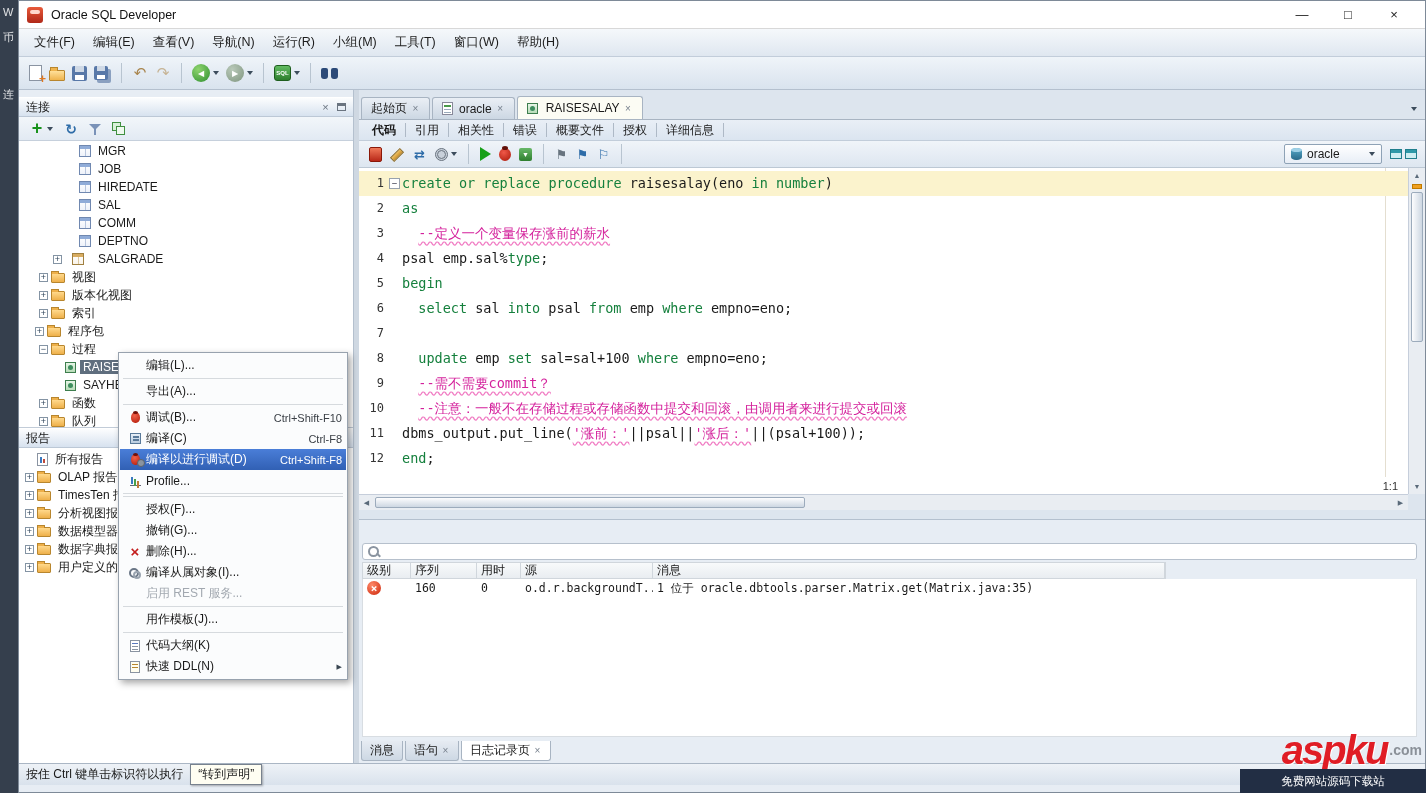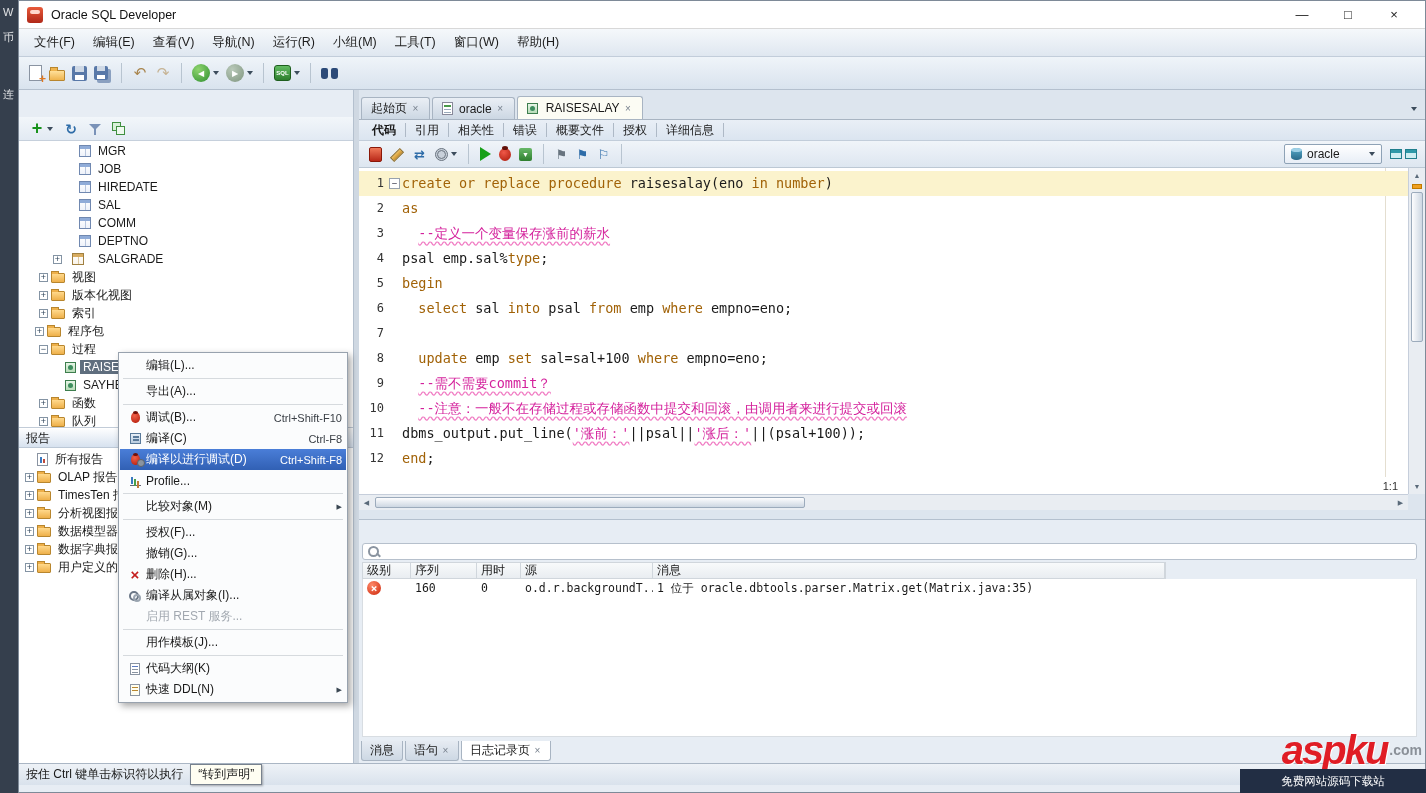--- a/index.html
+++ b/index.html
@@ -170,21 +170,21 @@
 .combo-label{font-size:12px;flex:1}
 .mini-cluster{display:flex;gap:3px;margin-left:8px}
 #code-area{position:absolute;left:0;right:17px;top:78px;height:309px;background:#fff;overflow:hidden;padding-top:3px}
 .margin-guide{position:absolute;left:1026px;top:0;bottom:0;width:1px;background:#e4ded0}
 .code-line{display:flex;height:25px;line-height:25px;font-family:"DejaVu Sans Mono",monospace;font-size:13.5px;position:relative}
 .code-line.current{background:#fbf3cd}
 .lnum{width:28px;text-align:right;color:#333;font-size:12px;flex:none;padding-right:3px}
 .fold{width:15px;flex:none;position:relative}
 .fold.on:before{content:"−";position:absolute;left:2px;top:7px;width:9px;height:9px;border:1px solid #98a2ae;background:#fff;font-size:9px;line-height:8px;text-align:center;color:#445}
 .ctext{white-space:pre}
-.tk-kw{color:#a16207}
+.tk-kw{color:#15803d}
 .tk-pl{color:#1a1a1a}
 .tk-com,.tk-str{color:#d4219c;text-decoration-line:underline;text-decoration-style:wavy;text-decoration-color:#f07ac2;text-underline-offset:3px}
 #zoom-row{position:absolute;left:0;right:17px;top:387px;height:17px;background:#fff;display:flex;align-items:center;justify-content:flex-end;padding-right:10px;font-size:11px;color:#333}
 .vscroll{position:absolute;right:0;top:78px;width:17px;height:326px;background:#e9edf2;border-left:1px solid #c6cedb}
 .varr{position:absolute;left:0;right:0;height:15px;display:flex;align-items:center;justify-content:center;font-size:7px;color:#5a6a7a}
 .varr.up{top:0}.varr.down{bottom:0}
 .varr.up:before{content:"▲"}.varr.down:before{content:"▼"}
 .vmark{position:absolute;left:3px;right:3px;top:16px;height:5px;background:#f0a020;border:1px solid #c07a00}
 .vthumb{position:absolute;left:2px;right:2px;top:24px;height:150px;background:linear-gradient(90deg,#fdfdfe,#cdd7e2);border:1px solid #9cabbc;border-radius:2px}
 .hscroll{position:absolute;left:0;right:17px;top:404px;height:16px;background:#e9edf2;border-top:1px solid #c6cedb}
@@ -298,20 +298,26 @@
         <span class="ic ic-sql-worksheet"></span>
         <span class="dd"></span>
       </span>
       <span class="tsep"></span>
       <span class="tbtn">
         <span class="ic ic-binoculars"></span>
       </span>
     </div>
 
   <div class="left-panel">
+    <div class="panel-header" id="conn-header">
+      <span>连接</span>
+      <span class="ph-spacer"></span>
+      <span class="ph-btn"></span>
+      <span class="ph-box"></span>
+    </div>
     <div id="conn-toolbar">
         <span class="tbtn">
           <span class="ic ic-green-plus"></span>
           <span class="dd"></span>
         </span>
         <span class="tbtn">
           <span class="ic ic-refresh"></span>
         </span>
         <span class="tbtn">
           <span class="ic ic-funnel"></span>
@@ -686,26 +692,20 @@
       <span class="cm-short">Ctrl+Shift-F8</span>
     </div>
     <div class="cm-item">
       <span class="cm-ic">
         <span class="ic ic-profile"></span>
       </span>
       <span class="cm-label">Profile...</span>
       <span class="cm-short"></span>
     </div>
     <div class="cm-sep"></div>
-    <div class="cm-item">
-      <span class="cm-ic"></span>
-      <span class="cm-label">比较对象(M)</span>
-      <span class="cm-short"></span>
-      <span class="cm-arrow"></span>
-    </div>
     <div class="cm-sep"></div>
     <div class="cm-item">
       <span class="cm-ic"></span>
       <span class="cm-label">授权(F)...</span>
       <span class="cm-short"></span>
     </div>
     <div class="cm-item">
       <span class="cm-ic"></span>
       <span class="cm-label">撤销(G)...</span>
       <span class="cm-short"></span>

